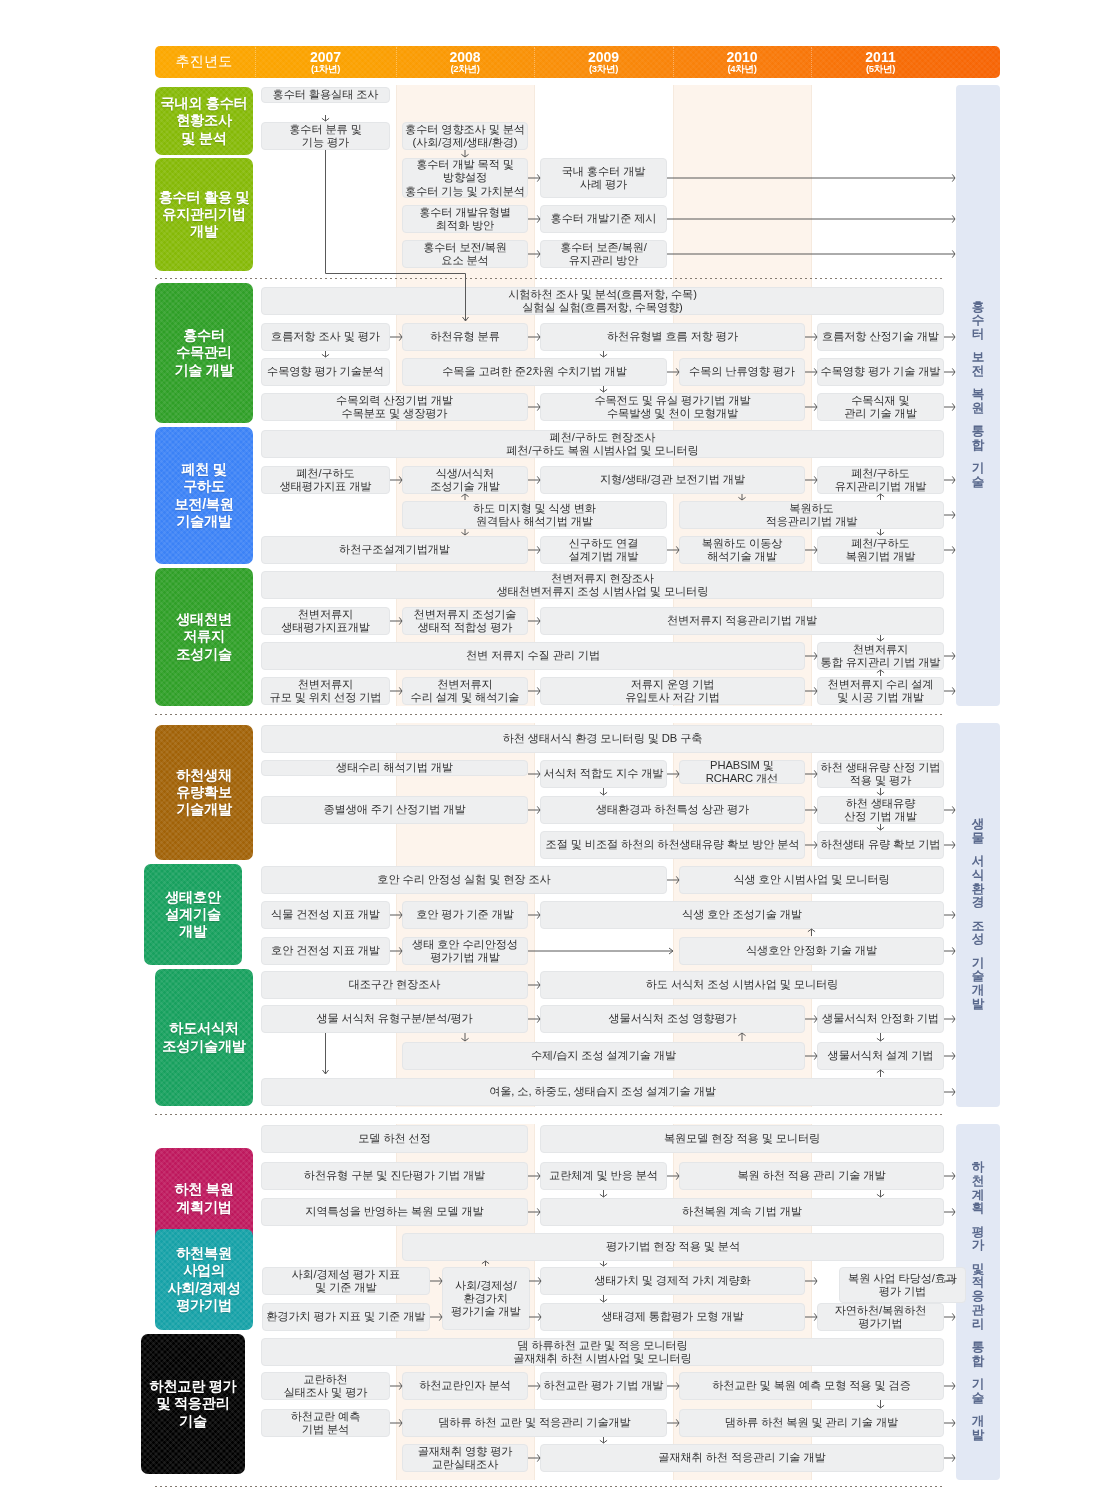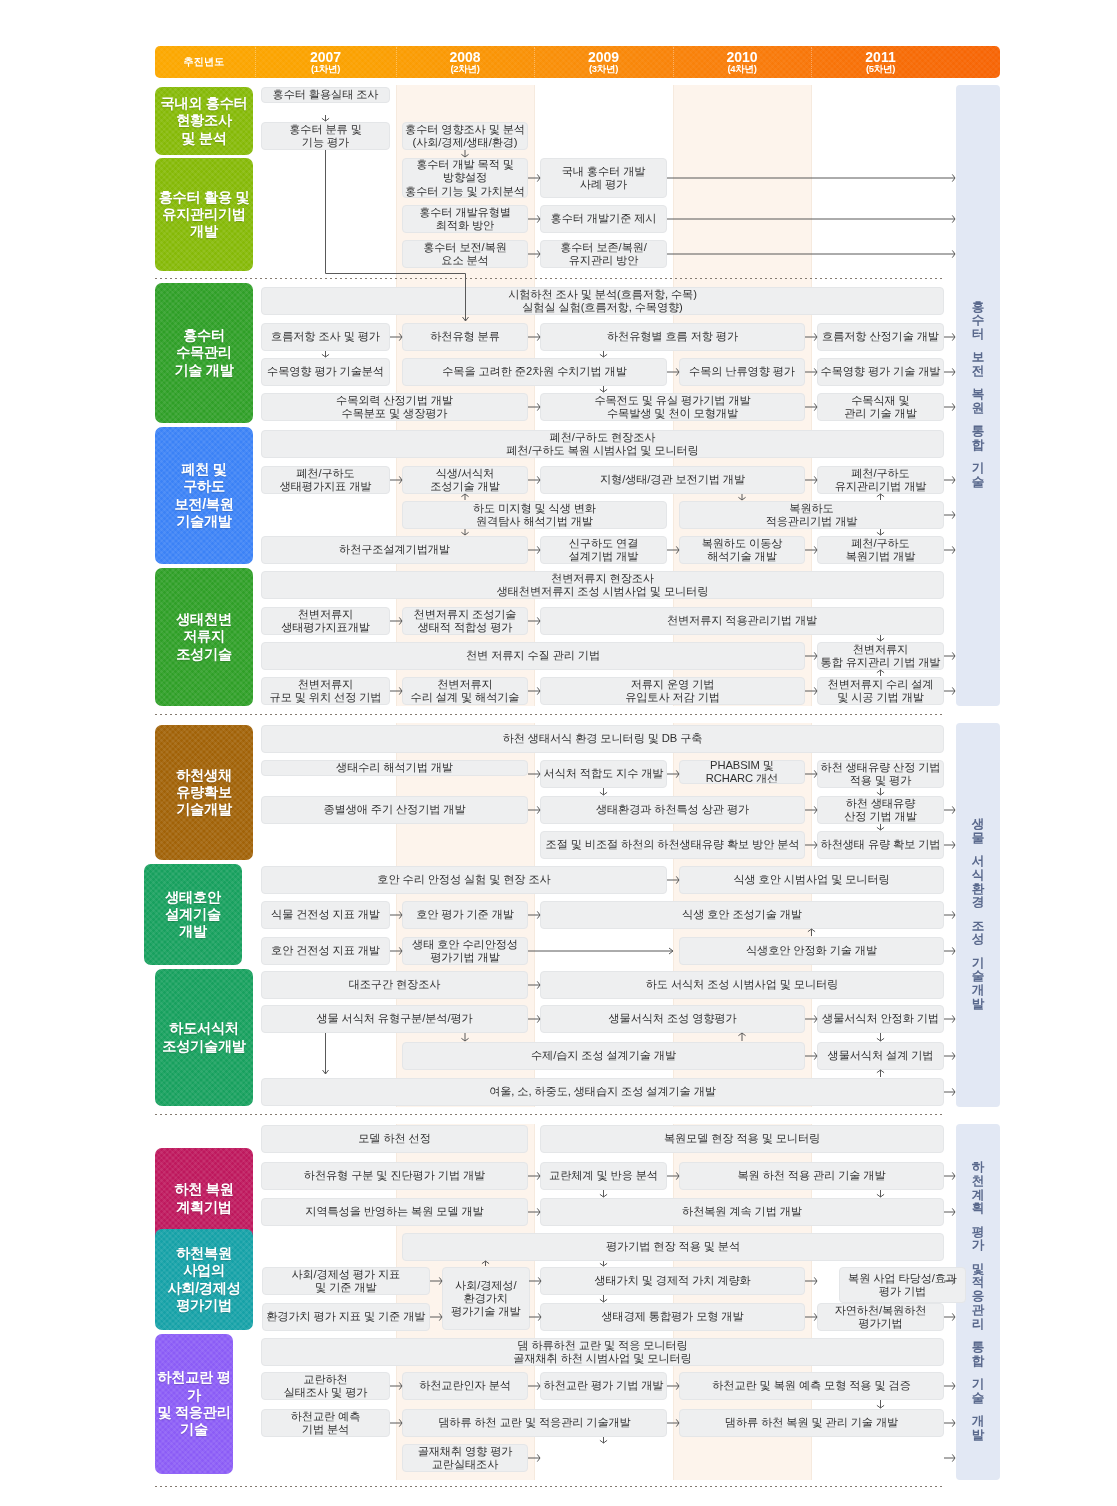--- a/index.html
+++ b/index.html
@@ -10,21 +10,21 @@
 .abs{position:absolute;box-sizing:border-box;}
 #hdr{left:155px;top:46px;width:845px;height:32px;border-radius:5px;
   background:linear-gradient(90deg,#fca800 0%,#fba100 24%,#f98c08 50%,#f97c0a 70%,#f76c06 88%,#f76404 100%);overflow:hidden;}
 .tex{position:absolute;inset:0;pointer-events:none;
   background-image:repeating-linear-gradient(45deg, rgba(255,255,255,.06) 0 2px, rgba(255,255,255,0) 2px 4px),
                    repeating-linear-gradient(-45deg, rgba(255,255,255,.06) 0 2px, rgba(255,255,255,0) 2px 4px);}
 .hdr-tex{position:absolute;inset:0;pointer-events:none;
   background-image:repeating-linear-gradient(45deg, rgba(255,255,255,.035) 0 2px, rgba(255,255,255,0) 2px 4px),
                    repeating-linear-gradient(-45deg, rgba(255,255,255,.035) 0 2px, rgba(255,255,255,0) 2px 4px);}
 .hdr-lbl{position:absolute;left:0;top:0;width:98px;height:32px;display:flex;align-items:center;justify-content:center;
-  color:#fff;font-size:10px;font-weight:bold;letter-spacing:0.2px;z-index:2;text-align:center;}
+  color:#fff;font-size:14px;font-weight:normal;letter-spacing:0.2px;z-index:2;text-align:center;}
 .hdr-yr{position:absolute;top:0;height:32px;display:flex;flex-direction:column;align-items:center;justify-content:center;color:#fff;line-height:1.05;z-index:2;}
 .hdr-yr .y{font-size:14px;font-weight:bold;letter-spacing:0px;}
 .hdr-yr .s{font-size:9.5px;font-weight:bold;margin-top:0px;letter-spacing:-0.3px;}
 .hdr-sep{position:absolute;top:1px;height:30px;width:0;border-left:1px dotted rgba(255,255,255,.34);z-index:2;}
 .cat{border-radius:7px;display:flex;align-items:center;justify-content:center;text-align:center;
   color:#fff;font-size:14.2px;font-weight:bold;line-height:1.22;overflow:hidden;text-shadow:0 1px 1.2px rgba(0,0,0,.18);letter-spacing:-0.3px;}
 .cat .t{position:relative;z-index:2;}
 .side{border-radius:4px;background:#e2e8f4;overflow:hidden;}
 .side .t{position:absolute;left:0;top:50%;transform:translateY(-50%);width:100%;
   display:flex;flex-direction:column;align-items:center;color:#59688c;font-size:12.6px;font-weight:bold;}
@@ -392,21 +392,21 @@
       </span>
 </div>
 <div class="abs cat" style="left:155px;top:1148px;width:98px;height:101px;background:#be185d">
 <div class="tex"></div>
 <div class="t">하천 복원<br>계획기법</div>
 </div>
 <div class="abs cat" style="left:155px;top:1229px;width:98px;height:101px;background:#15a1a7">
 <div class="tex"></div>
 <div class="t">하천복원<br>사업의<br>사회/경제성<br>평가기법</div>
 </div>
-<div class="abs cat" style="left:155px;top:1334px;width:78px;height:140px;background:#8b5cf6">
+<div class="abs cat" style="left:141px;top:1334px;width:104px;height:140px;background:#000000">
 <div class="tex"></div>
 <div class="t">하천교란 평가<br>및 적응관리<br>기술</div>
 </div>
 <div class="abs cell" style="left:261.0px;top:1125.0px;width:267.0px;height:28.0px">
 <span>모델 하천 선정</span>
 </div>
 <div class="abs cell" style="left:540.0px;top:1125.0px;width:404.0px;height:28.0px">
 <span>복원모델 현장 적용 및 모니터링</span>
 </div>
 <div class="abs cell" style="left:261.0px;top:1162.0px;width:267.0px;height:28.0px">
@@ -467,20 +467,23 @@
 <span>하천교란 예측<br>기법 분석</span>
 </div>
 <div class="abs cell" style="left:402.0px;top:1409.0px;width:265.0px;height:28.0px">
 <span>댐하류 하천 교란 및 적응관리 기술개발</span>
 </div>
 <div class="abs cell" style="left:679.0px;top:1409.0px;width:265.0px;height:28.0px">
 <span>댐하류 하천 복원 및 관리 기술 개발</span>
 </div>
 <div class="abs cell" style="left:402.0px;top:1444.0px;width:126.0px;height:28.0px">
 <span>골재채취 영향 평가<br>교란실태조사</span>
+</div>
+<div class="abs cell" style="left:540.0px;top:1444.0px;width:404.0px;height:28.0px">
+<span>골재채취 하천 적응관리 기술 개발</span>
 </div>
 <div class="abs dotsep" style="top:278px"></div>
 <div class="abs dotsep" style="top:714px"></div>
 <div class="abs dotsep" style="top:1114px"></div>
 <div class="abs dotsep" style="top:1486px"></div>
 <svg id="ov" viewBox="0 0 1117 1506">
       <g stroke="#595959" fill="none" stroke-width="1">
         <path d="M 325.5 115.0 L 325.5 121.0"></path>
         <path d="M 321.9 118.3 L 325.5 121.0 L 329.1 118.3"></path>
         <path d="M 465.0 150.0 L 465.0 157.0"></path>

